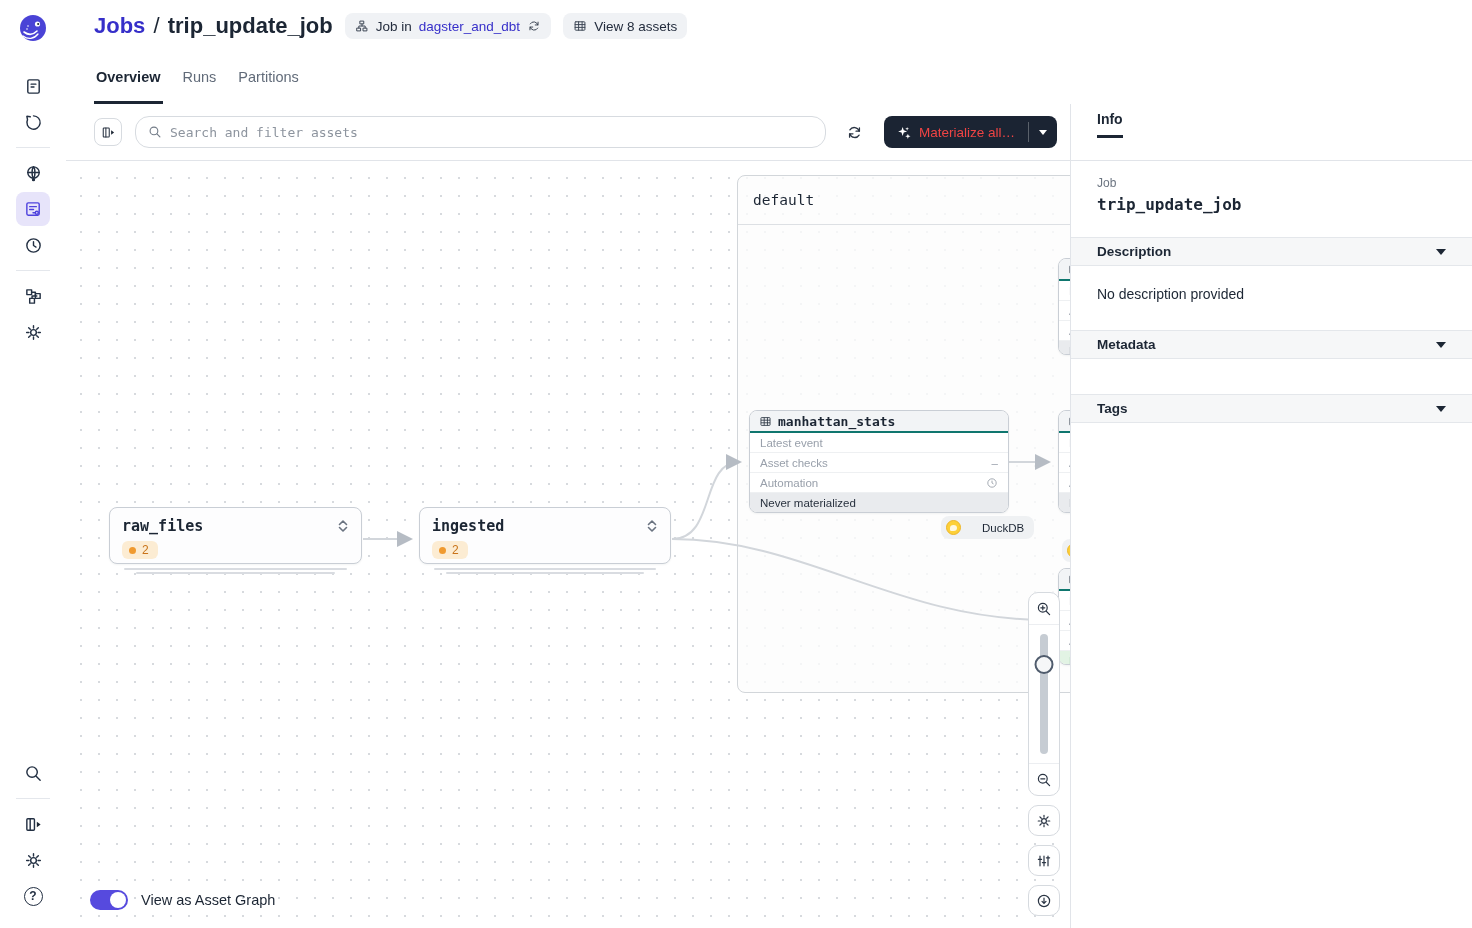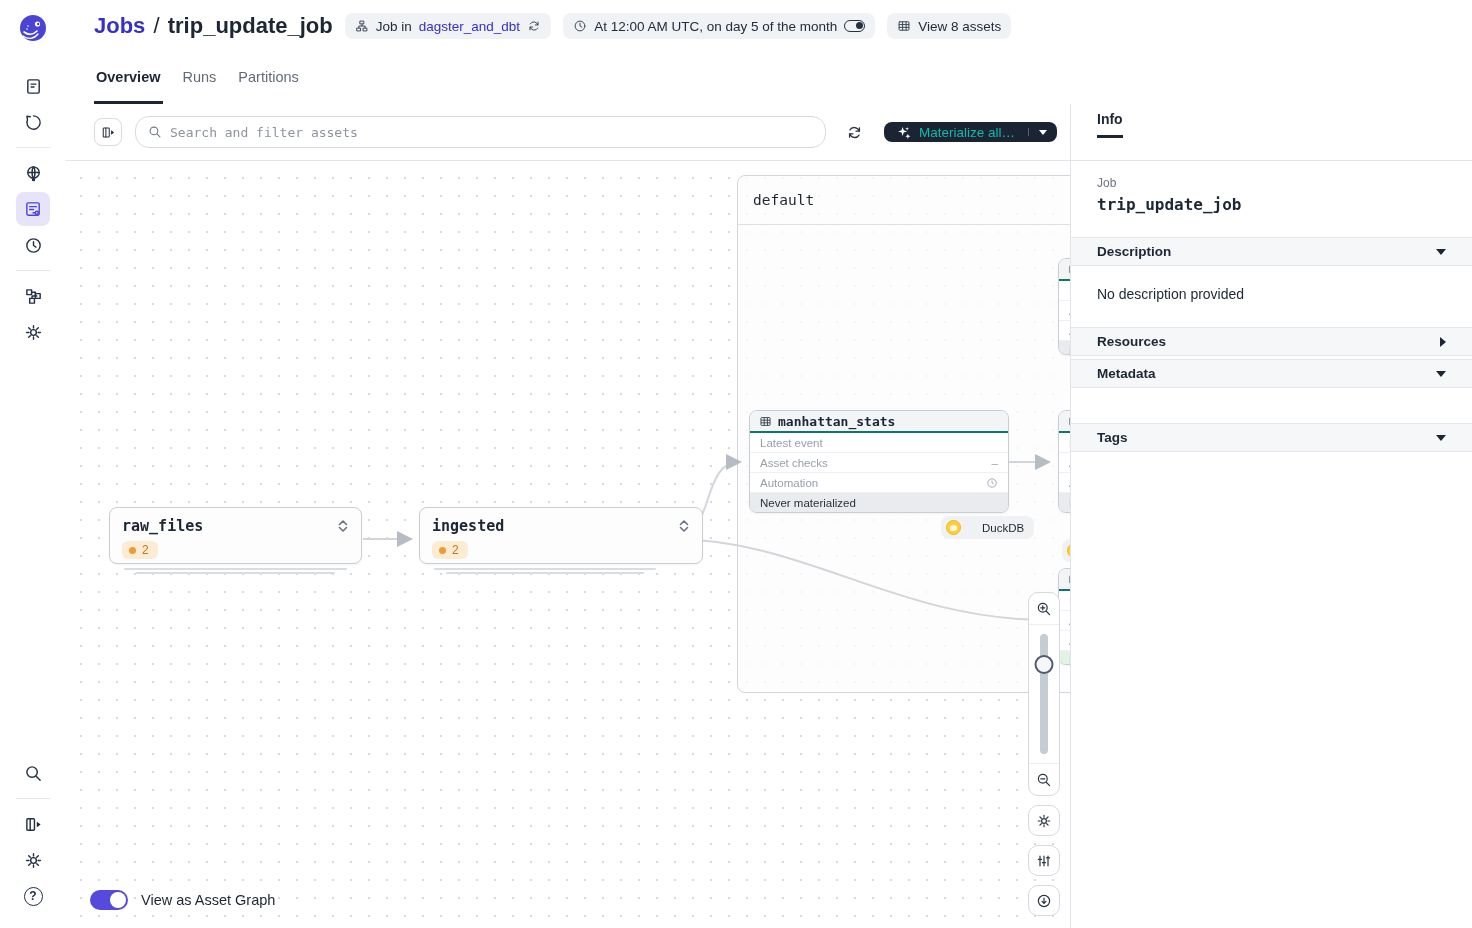--- a/index.html
+++ b/index.html
@@ -42,21 +42,21 @@
   
   .toolbar { height:57px; flex:0 0 57px; display:flex; align-items:center; padding:0 13px 0 28px; gap:13px; border-bottom:1px solid #e1e4e9; background:#fff; }
   .sq-btn { width:28px; height:28px; border:1px solid #d7dbe0; border-radius:8px; background:#fff; display:flex; align-items:center; justify-content:center; cursor:pointer; flex:0 0 auto; }
   .sq-btn svg { width:15px; height:15px; stroke:#2a3443; fill:none; stroke-width:1.4; stroke-linecap:round; stroke-linejoin:round; }
   .search-box { flex:1; height:32px; border:1px solid #d7dbe0; border-radius:14px; display:flex; align-items:center; padding:0 12px; gap:8px; background:#fff; }
   .search-box svg { width:14px; height:14px; stroke:#737c88; fill:none; stroke-width:1.6; stroke-linecap:round; flex:0 0 auto; }
   .search-box input { border:none; outline:none; flex:1; font-family:"DejaVu Sans Mono", monospace; font-size:13px; color:#6d28d9; background:transparent; }
   .search-box input::placeholder { color:#8d949e; }
   .icon-btn { width:32px; height:32px; display:flex; align-items:center; justify-content:center; cursor:pointer; flex:0 0 auto; }
   .icon-btn svg { width:17px; height:17px; stroke:#2a3443; fill:none; stroke-width:1.5; stroke-linecap:round; stroke-linejoin:round; }
-  .mat-btn { height:20px; display:flex; align-items:stretch; background:#1b2433; border-radius:8px; color:#14b8a6; overflow:hidden; flex:0 0 auto; cursor:pointer; }
+  .mat-btn { height:32px; display:flex; align-items:stretch; background:#1b2433; border-radius:8px; color:#ef4444; overflow:hidden; flex:0 0 auto; cursor:pointer; }
   .mat-main { display:flex; align-items:center; gap:7px; padding:0 13px; font-size:13.5px; }
   .mat-main svg { width:15px; height:15px; fill:#fff; stroke:none; }
   .mat-divider { width:1px; background:rgba(255,255,255,0.28); margin:6px 0; }
   .mat-caret { width:28px; display:flex; align-items:center; justify-content:center; }
   .caret-dn-w { width:0; height:0; border-left:4.5px solid transparent; border-right:4.5px solid transparent; border-top:5px solid #fff; }
 
   
   .canvas { flex:1; position:relative; overflow:hidden; background-color:#fff;
     background-image:radial-gradient(circle, #d7dade 1.3px, transparent 1.5px);
     background-size:18px 18px; background-position:6px 8px; }
@@ -294,27 +294,20 @@
             <use href="#i-hier"></use>
           </svg>
         <span>Job in</span>
         <span class="blue">dagster_and_dbt</span>
         <svg>
             <use href="#i-refresh"></use>
           </svg>
       </div>
       <div class="hbadge">
         <svg>
-            <use href="#i-clock"></use>
-          </svg>
-        <span>At 12:00 AM UTC, on day 5 of the month</span>
-        <span class="mini-toggle"></span>
-      </div>
-      <div class="hbadge">
-        <svg>
             <use href="#i-grid"></use>
           </svg>
         <span>View 8 assets</span>
       </div>
     </div>
 
     <div class="tabs">
       <div class="tab active">Overview</div>
       <div class="tab">Runs</div>
       <div class="tab">Partitions</div>
@@ -385,21 +378,21 @@
                 </svg>
             </div>
             <span class="count-badge">
               <span class="dot"></span>
               <span>2</span>
             </span>
           </div>
           <div class="stack-line" style="left:58px; top:407px; width:223px;"></div>
           <div class="stack-line" style="left:70px; top:411px; width:199px;"></div>
 
-          <div class="gnode" style="left:353px; top:346px; width:284px;">
+          <div class="gnode" style="left:353px; top:346px; width:252px;">
             <div class="gnode-title-row">
               <span class="gnode-title">ingested</span>
               <svg>
                   <use href="#i-chevud"></use>
                 </svg>
             </div>
             <span class="count-badge">
               <span class="dot"></span>
               <span>2</span>
             </span>
@@ -542,24 +535,20 @@
           <div class="ip-kind">Job</div>
           <div class="ip-title">trip_update_job</div>
         </div>
 
         <div class="ip-section-head">
           <span class="lbl">Description</span>
           <span class="caret-down"></span>
         </div>
         <div class="ip-desc-content">No description provided</div>
 
-        <div class="ip-section-head">
-          <span class="lbl">Resources</span>
-          <span class="caret-right"></span>
-        </div>
         <div class="gap3"></div>
         <div class="ip-section-head">
           <span class="lbl">Metadata</span>
           <span class="caret-down"></span>
         </div>
         <div class="gap35"></div>
         <div class="ip-section-head">
           <span class="lbl">Tags</span>
           <span class="caret-down"></span>
         </div>

